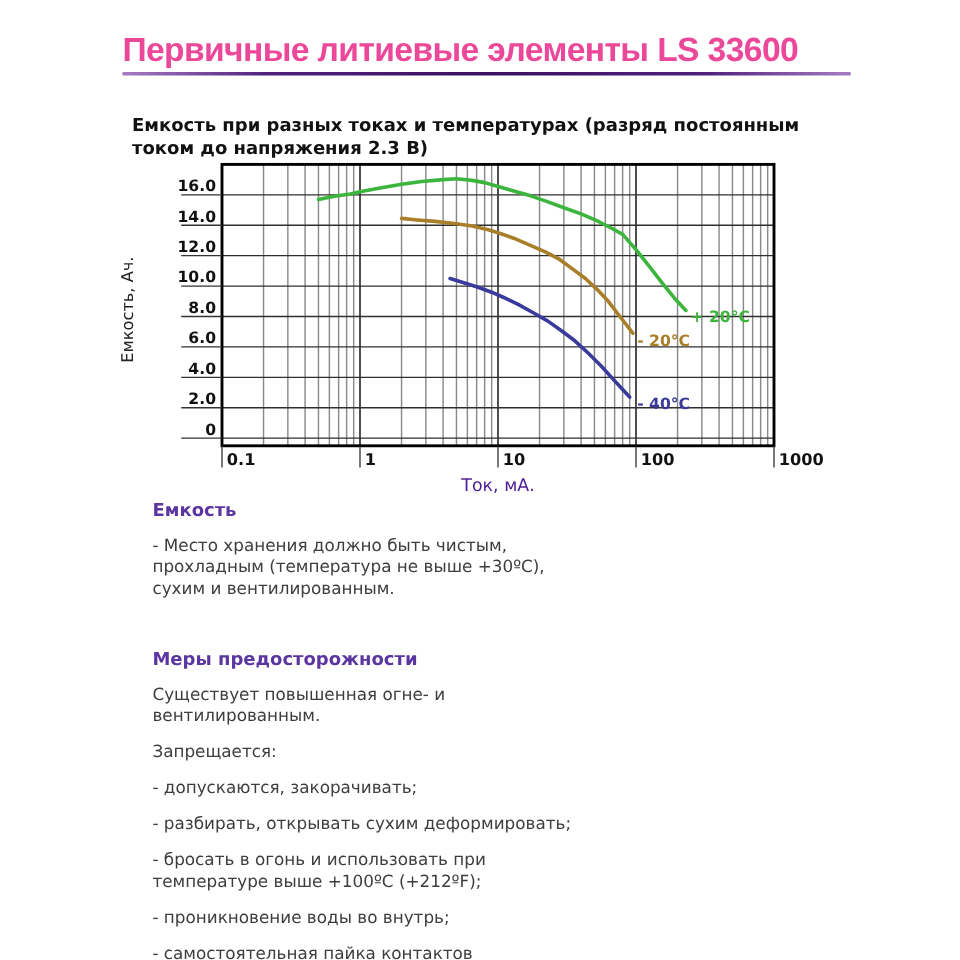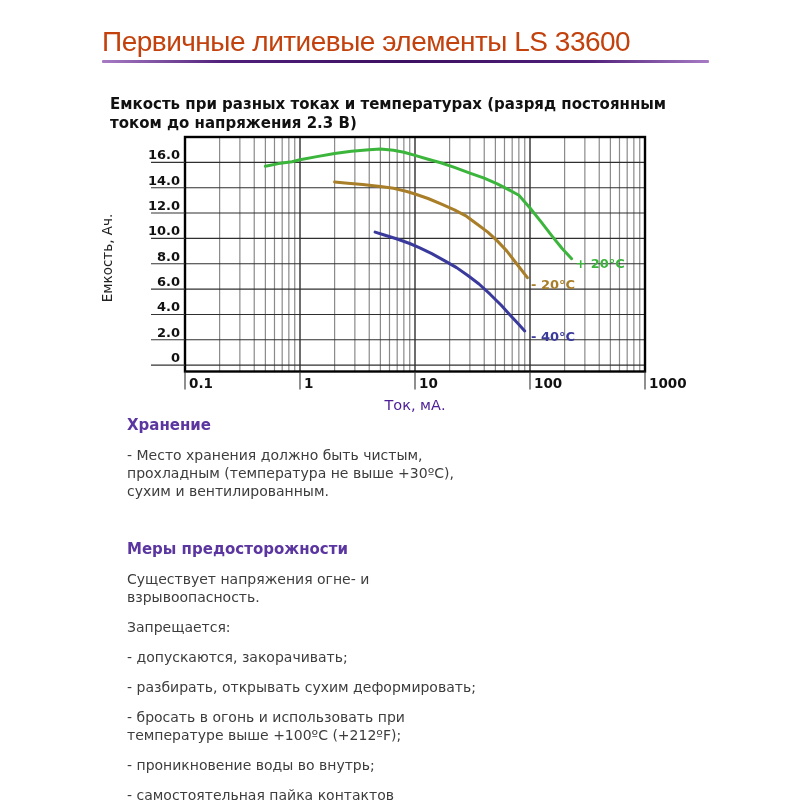--- a/index.html
+++ b/index.html
@@ -1,20 +1,20 @@
 <!DOCTYPE html>
 <html><head>
 <meta charset="utf-8">
 <style>
   html,body{margin:0;padding:0;background:#fff;}
   .page{position:relative;width:800px;height:800px;background:#ffffff;overflow:hidden;
         font-family:"DejaVu Sans",sans-serif;color:#3d3d3d;}
   .doc-title{position:absolute;left:102px;top:26px;width:640px;
-        font-family:"Liberation Sans",sans-serif;font-weight:normal;font-size:28px;
-        letter-spacing:-0.5px;color:#c2410c;white-space:nowrap;}
+        font-family:"Liberation Sans",sans-serif;font-weight:bold;font-size:28px;
+        letter-spacing:-0.5px;color:#ec4899;white-space:nowrap;}
   .title-rule{position:absolute;left:102px;top:60px;width:607px;height:3px;
         background:linear-gradient(90deg,#a77bc4 0%,#50207a 20%,#3c1062 50%,#50207a 80%,#a77bc4 100%);
         border-radius:1px;}
   .chart-title{position:absolute;left:110px;top:95px;width:590px;
         font-weight:bold;font-size:15px;line-height:19px;color:#111;}
   .chart-svg{position:absolute;left:90px;top:133px;}
   .y-axis-label{position:absolute;left:8px;top:249px;width:200px;height:18px;
         transform:rotate(-90deg);text-align:center;font-size:13.5px;color:#222;}
   .x-axis-label{position:absolute;left:125px;top:397px;width:580px;text-align:center;
         font-size:14.5px;color:#4c1d95;}
@@ -117,25 +117,25 @@
       <text x="329" y="254.5" text-anchor="start" font-size="13.5" fill="#111" font-family="&quot;DejaVu Sans&quot;,sans-serif" font-weight="bold">10</text>
       <line x1="440" y1="238.5" x2="440" y2="256.5" stroke="#333" stroke-width="1.1"></line>
       <text x="444" y="254.5" text-anchor="start" font-size="13.5" fill="#111" font-family="&quot;DejaVu Sans&quot;,sans-serif" font-weight="bold">100</text>
       <line x1="555" y1="238.5" x2="555" y2="256.5" stroke="#333" stroke-width="1.1"></line>
       <text x="559" y="254.5" text-anchor="start" font-size="13.5" fill="#111" font-family="&quot;DejaVu Sans&quot;,sans-serif" font-weight="bold">1000</text>
     </svg>
 
   <div class="x-axis-label">Ток, мА.</div>
 
   <div class="content">
-    <h2>Хранение</h2>
+    <h2>Емкость</h2>
     <p>- Место хранения должно быть чистым, прохладным (температура не выше +30ºС), сухим и вентилированным.</p>
 
     <h2 class="spaced">Меры предосторожности</h2>
-    <p>Существует напряжения огне- и взрывоопасность.</p>
+    <p>Существует повышенная огне- и вентилированным.</p>
     <p>Запрещается:</p>
     <p>- допускаются, закорачивать;</p>
     <p>- разбирать, открывать сухим деформировать;</p>
     <p>- бросать в огонь и использовать при температуре выше +100ºС (+212ºF);</p>
     <p>- проникновение воды во внутрь;</p>
     <p>- самостоятельная пайка контактов (допускаются только стандартные контактные выводы)</p>
 
   </div>
 
 </div>

